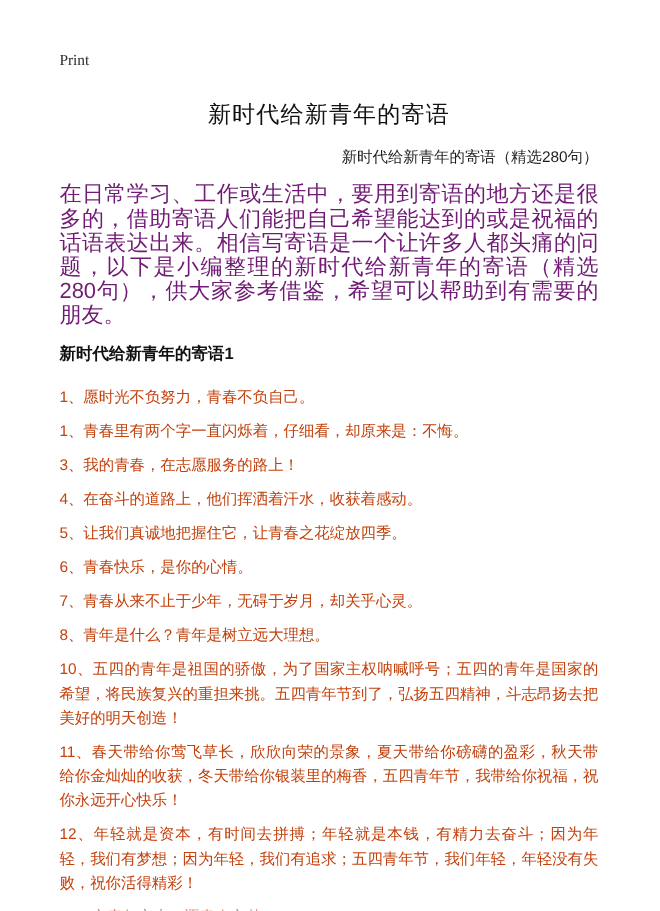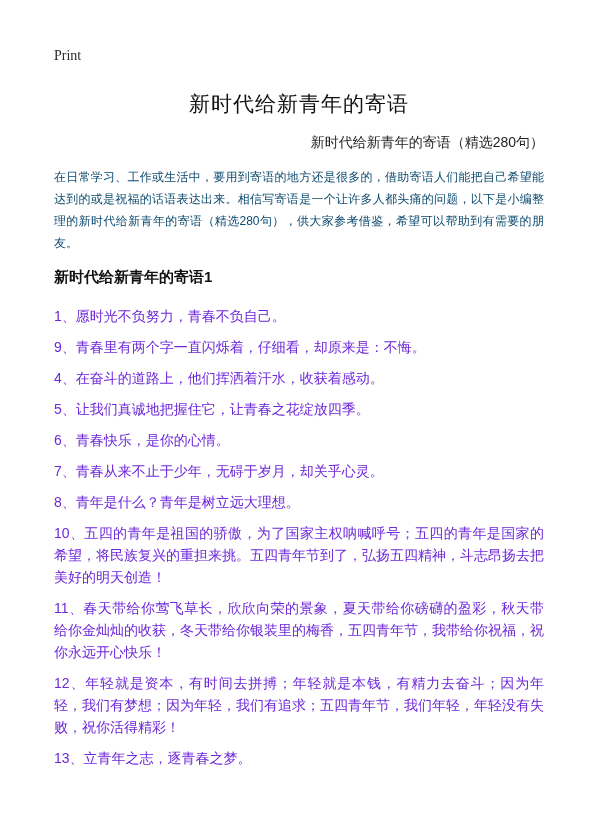--- a/index.html
+++ b/index.html
@@ -34,58 +34,59 @@
     margin: 8px 0 16px 0;
     letter-spacing: 1px;
   }
   .subtitle {
     font-size: 14px;
     margin: 0 0 14px 0;
     color: #1f1f1f;
     text-align: right;
   }
   .intro {
-    font-size: 12px;
+    font-size: 20px;
     line-height: 22px;
     margin: 0 0 12px 0;
-    color: #0c4a6e;
+    color: #701a75;
     text-align: justify;
   }
   .section-heading {
     font-size: 15px;
     font-weight: bold;
     color: #111111;
     margin: 14px 0 18px 0;
   }
   .quote-list { margin: 0; }
   .quote-list p.item {
     font-size: 14px;
     line-height: 22px;
     margin: 9px 0 9px 0;
-    color: #6d28d9;
+    color: #c2410c;
     text-align: justify;
   }
 </style>
 </head>
 <body>
 
 <div class="page">
   <div class="print-label">Print</div>
 
   <h1 class="page-title">新时代给新青年的寄语</h1>
 
   <p class="subtitle">新时代给新青年的寄语（精选280句）</p>
 
   <p class="intro">在日常学习、工作或生活中，要用到寄语的地方还是很多的，借助寄语人们能把自己希望能达到的或是祝福的话语表达出来。相信写寄语是一个让许多人都头痛的问题，以下是小编整理的新时代给新青年的寄语（精选280句），供大家参考借鉴，希望可以帮助到有需要的朋友。</p>
 
   <h2 class="section-heading">新时代给新青年的寄语1</h2>
 
   <div class="quote-list">
       <p class="item">1、愿时光不负努力，青春不负自己。</p>
-      <p class="item">9、青春里有两个字一直闪烁着，仔细看，却原来是：不悔。</p>
+      <p class="item">1、青春里有两个字一直闪烁着，仔细看，却原来是：不悔。</p>
+      <p class="item">3、我的青春，在志愿服务的路上！</p>
       <p class="item">4、在奋斗的道路上，他们挥洒着汗水，收获着感动。</p>
       <p class="item">5、让我们真诚地把握住它，让青春之花绽放四季。</p>
       <p class="item">6、青春快乐，是你的心情。</p>
       <p class="item">7、青春从来不止于少年，无碍于岁月，却关乎心灵。</p>
       <p class="item">8、青年是什么？青年是树立远大理想。</p>
       <p class="item">10、五四的青年是祖国的骄傲，为了国家主权呐喊呼号；五四的青年是国家的希望，将民族复兴的重担来挑。五四青年节到了，弘扬五四精神，斗志昂扬去把美好的明天创造！</p>
       <p class="item">11、春天带给你莺飞草长，欣欣向荣的景象，夏天带给你磅礴的盈彩，秋天带给你金灿灿的收获，冬天带给你银装里的梅香，五四青年节，我带给你祝福，祝你永远开心快乐！</p>
       <p class="item">12、年轻就是资本，有时间去拼搏；年轻就是本钱，有精力去奋斗；因为年轻，我们有梦想；因为年轻，我们有追求；五四青年节，我们年轻，年轻没有失败，祝你活得精彩！</p>
       <p class="item">13、立青年之志，逐青春之梦。</p>
     </div>

